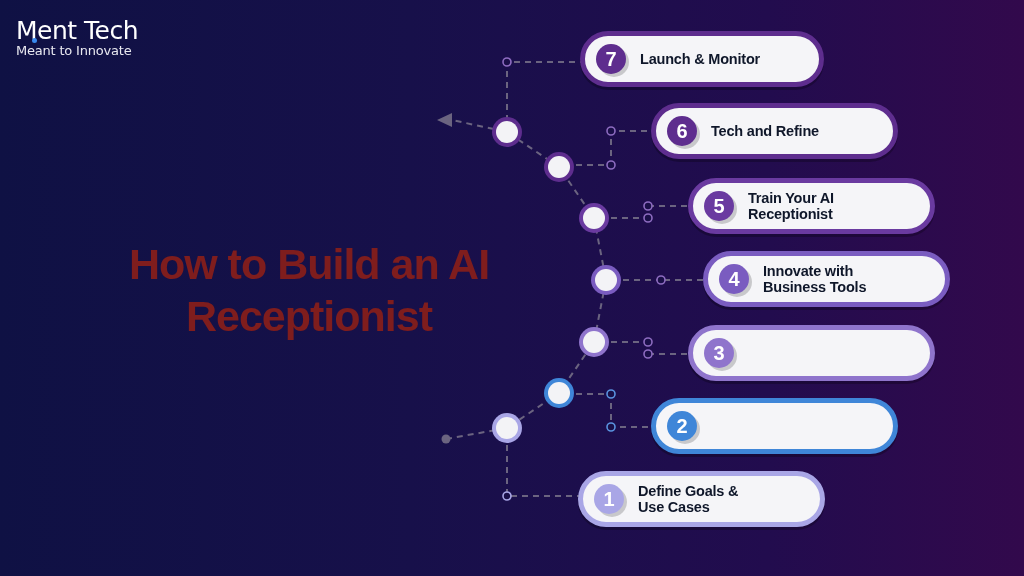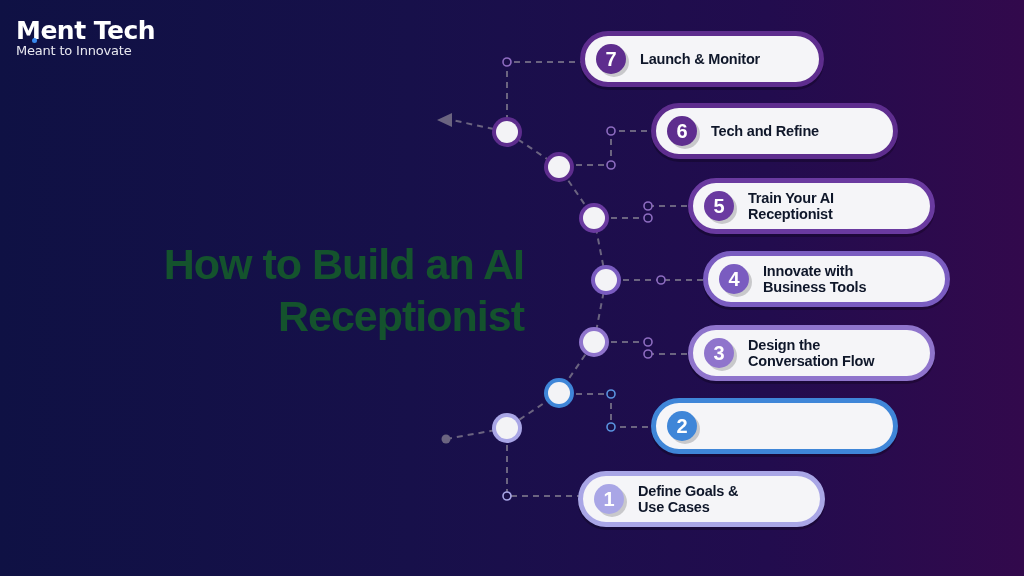--- a/index.html
+++ b/index.html
@@ -1,23 +1,23 @@
 <!DOCTYPE html>
 <html><head>
 <meta charset="utf-8">
 <style>
   html,body{margin:0;padding:0;}
   body{width:1024px;height:576px;overflow:hidden;position:relative;
     background:linear-gradient(90deg,#0f1144 0%,#17104a 40%,#220c4e 75%,#32094c 100%);
     font-family:"Liberation Sans",sans-serif;}
   .logo{position:absolute;left:16px;top:18px;color:#fff;}
-  .logo-main{font-family:"DejaVu Sans",sans-serif;font-size:25px;font-weight:700;letter-spacing:-0.5px;line-height:26px;position:relative;}
+  .logo-main{font-family:"DejaVu Sans",sans-serif;font-size:25px;font-weight:400;letter-spacing:-0.5px;line-height:26px;position:relative;}
   .logo-dot{position:absolute;left:16px;top:20px;width:5px;height:5px;border-radius:50%;background:#3a8bf0;}
   .logo-sub{font-family:"DejaVu Sans",sans-serif;font-size:13px;line-height:12px;margin-top:1px;color:#e8e8f0;letter-spacing:-0.2px;}
-  .title{position:absolute;left:94px;top:238px;width:430px;text-align:right;color:#14532d;
+  .title{position:absolute;left:94px;top:238px;width:430px;text-align:center;color:#7f1d1d;
     font-size:43px;font-weight:700;line-height:52px;letter-spacing:-1px;}
   svg.connectors{position:absolute;left:0;top:0;}
   .pill{position:absolute;height:56px;border-radius:30px;box-sizing:border-box;
     background:#f5f5f8;border:5px solid #5e2d8e;box-shadow:0 3px 0 rgba(0,0,0,0.25);
     display:flex;align-items:center;}
   .pill .num{width:30px;height:30px;border-radius:50%;margin-left:11px;flex:0 0 30px;
     color:#fff;font-weight:700;font-size:20px;display:flex;align-items:center;justify-content:center;
     box-shadow:3px 3px 0 rgba(0,0,0,0.18);}
   .pill .label{margin-left:14px;color:#0f172a;font-weight:700;font-size:14.5px;line-height:16px;letter-spacing:-0.2px;}
 </style>
@@ -112,24 +112,20 @@
 <div class="pill" style="left:703px;top:251px;width:247px;border-color:#7a5cc0;">
   <span class="num" style="background:#7a5cc0;">4</span>
   <span class="label">
     <div>Innovate with</div>
       <div>Business Tools</div>
   </span>
 </div>
 
 <div class="pill" style="left:688px;top:325px;width:247px;border-color:#8f74cc;">
   <span class="num" style="background:#8f74cc;">3</span>
-  <span class="label">
-    <div>Design the</div>
-      <div>Conversation Flow</div>
-  </span>
 </div>
 
 <div class="pill" style="left:651px;top:398px;width:247px;border-color:#3f86d8;">
   <span class="num" style="background:#3f86d8;">2</span>
 </div>
 
 <div class="pill" style="left:578px;top:471px;width:247px;border-color:#a9a6e6;">
   <span class="num" style="background:#a9a6e6;">1</span>
   <span class="label">
     <div>Define Goals &amp;</div>

